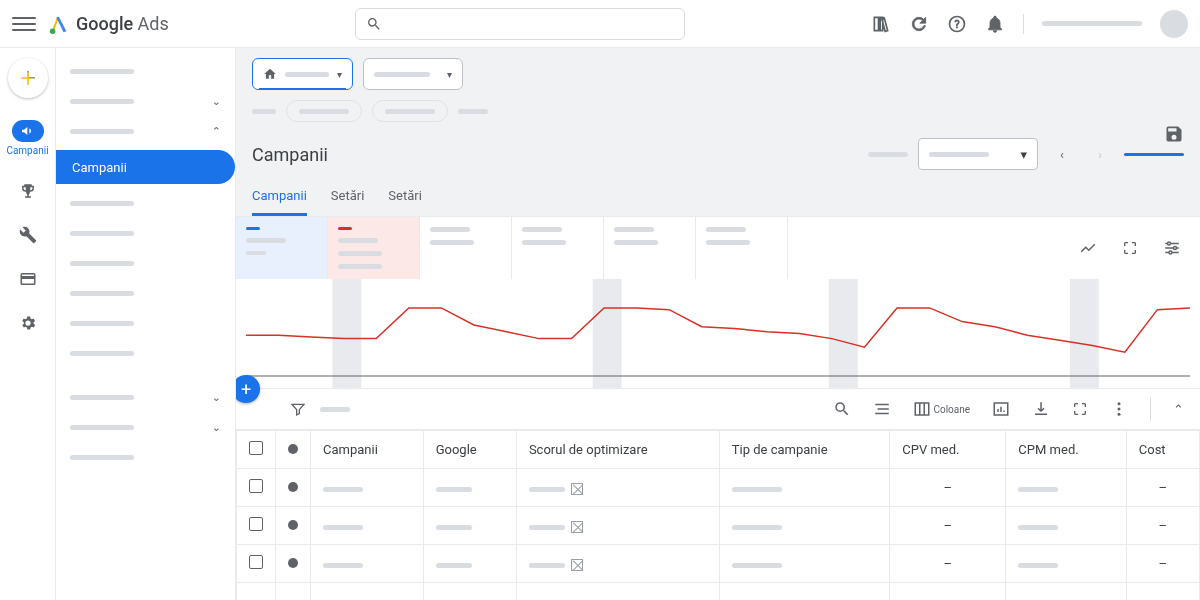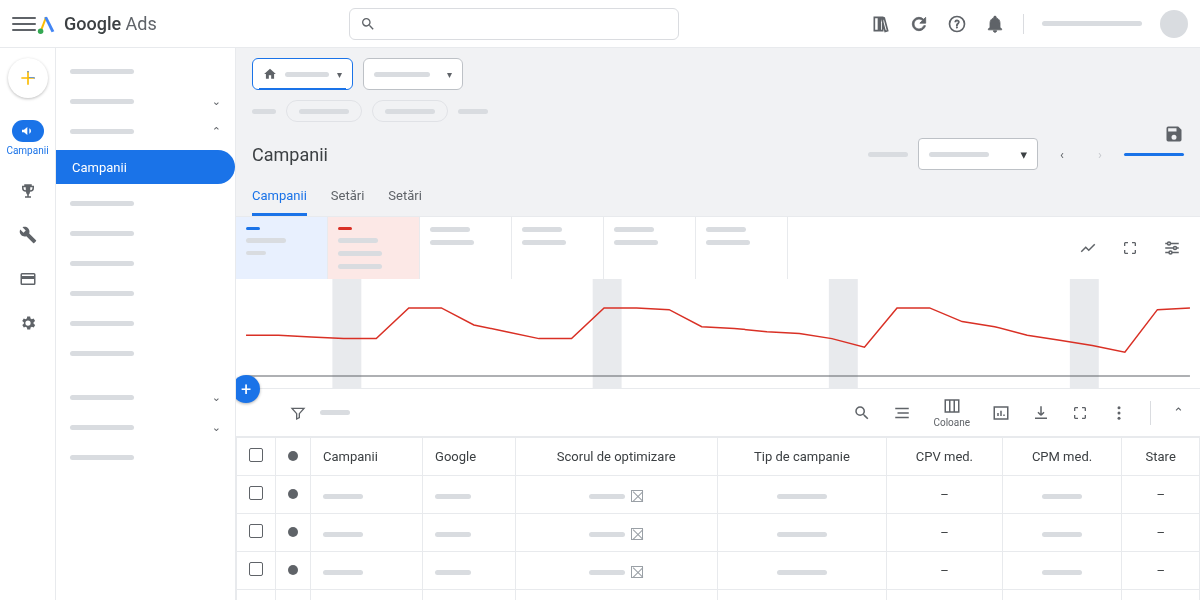--- a/index.html
+++ b/index.html
@@ -1,17 +1,17 @@
 <!DOCTYPE html>
 <html><head>
 <meta charset="utf-8">
 <style>
 *{box-sizing:border-box;margin:0;padding:0;font-family:Roboto,Arial,sans-serif}
 body{background:#f1f2f4;color:#3c4043;font-size:13px;overflow:hidden}
-.topbar{height:48px;background:#fff;display:flex;align-items:center;padding:0 12px;border-bottom:1px solid #e8eaed}
+.topbar{height:48px;background:#fff;display:flex;align-items:center;padding:0 12px;gap:12px;border-bottom:1px solid #e8eaed}
 .menu-icon{width:24px;height:24px;display:flex;flex-direction:column;justify-content:center;gap:4px;cursor:pointer}
 .menu-icon span{height:2px;background:#5f6368;border-radius:1px}
 .logo{display:flex;align-items:center;gap:6px}
 .logo-mark{width:22px;height:22px}
 .logo-text{font-size:18px;color:#5f6368}
 .logo-text b{color:#3c4043;font-weight:500}
 .search-wrap{flex:1;display:flex;justify-content:center}
 .search-box{width:330px;height:32px;border:1px solid #dadce0;border-radius:6px;display:flex;align-items:center;padding:0 10px;gap:8px}
 .search-box svg{width:16px;height:16px;fill:#5f6368}
 .top-icons{display:flex;align-items:center;gap:18px}
@@ -60,28 +60,28 @@
 .dash{width:14px;height:3px;border-radius:2px}
 .card.blue .dash{background:#1a73e8}
 .card.red .dash{background:#d93025}
 .card-tools{margin-left:auto;display:flex;align-items:center;gap:22px;padding:0 18px}
 .card-tools .tool{width:20px;height:20px;cursor:pointer;display:flex;align-items:center;justify-content:center}
 .chart{background:#fff;height:110px;position:relative;border-bottom:1px solid #e8eaed}
 .chart svg{width:100%;height:100%}
 .filter-row{background:#fff;display:flex;align-items:center;padding:8px 16px;gap:14px;border-bottom:1px solid #e8eaed;position:relative}
 .blue-fab{position:absolute;left:-4px;top:-14px;width:28px;height:28px;border-radius:50%;background:#1a73e8;color:#fff;display:flex;align-items:center;justify-content:center;box-shadow:0 1px 3px rgba(0,0,0,.3);cursor:pointer;font-size:18px}
 .filter-tools{margin-left:auto;display:flex;align-items:center;gap:22px}
-.tool-col{display:flex;flex-direction:column;align-items:center;gap:2px;cursor:pointer}
+.tool-col{display:flex;flex-direction:row;align-items:center;gap:2px;cursor:pointer}
 .tool-col .lbl{font-size:10px;color:#5f6368}
 .vline{width:1px;height:24px;background:#dadce0}
 table{width:100%;border-collapse:collapse;background:#fff}
 th,td{border:1px solid #e8eaed;padding:10px 12px;text-align:left;font-weight:400;font-size:13px;color:#3c4043}
 th{color:#3c4043}
 td.center,th.center{text-align:center}
-td.right,th.right{text-align:center}
+td.right,th.right{text-align:left}
 .cb{width:14px;height:14px;border:1.5px solid #5f6368;border-radius:2px;display:inline-block}
 .dot{width:10px;height:10px;border-radius:50%;background:#5f6368;display:inline-block}
 .opt-box{width:12px;height:12px;border:1px solid #9aa0a6;display:inline-block;position:relative;margin-left:6px;vertical-align:middle}
 .opt-box::before,.opt-box::after{content:"";position:absolute;width:14px;height:1px;background:#9aa0a6;top:5px;left:-1px}
 .opt-box::before{transform:rotate(45deg)}
 .opt-box::after{transform:rotate(-45deg)}
 </style>
 </head>
 <body>
 
@@ -365,21 +365,21 @@
       <thead>
         <tr>
           <th class="center" style="width:34px"><span class="cb"></span></th>
           <th class="center" style="width:28px"><span class="dot"></span></th>
           <th>Campanii</th>
           <th>Google</th>
           <th class="right">Scorul de optimizare</th>
           <th class="right">Tip de campanie</th>
           <th class="right">CPV med.</th>
           <th class="right">CPM med.</th>
-          <th class="right">Stare</th>
+          <th class="right">Cost</th>
         </tr>
       </thead>
       <tbody id="tbody">
           <tr>
             <td class="center"><span class="cb"></span></td>
             <td class="center"><span class="dot"></span></td>
             <td><span class="skel-line" style="width:40px;display:inline-block"></span></td>
             <td><span class="skel-line" style="width:36px;display:inline-block"></span></td>
             <td class="right"><span class="skel-line" style="width:36px;display:inline-block"></span><span class="opt-box"></span></td>
             <td class="right"><span class="skel-line" style="width:50px;display:inline-block"></span></td>

